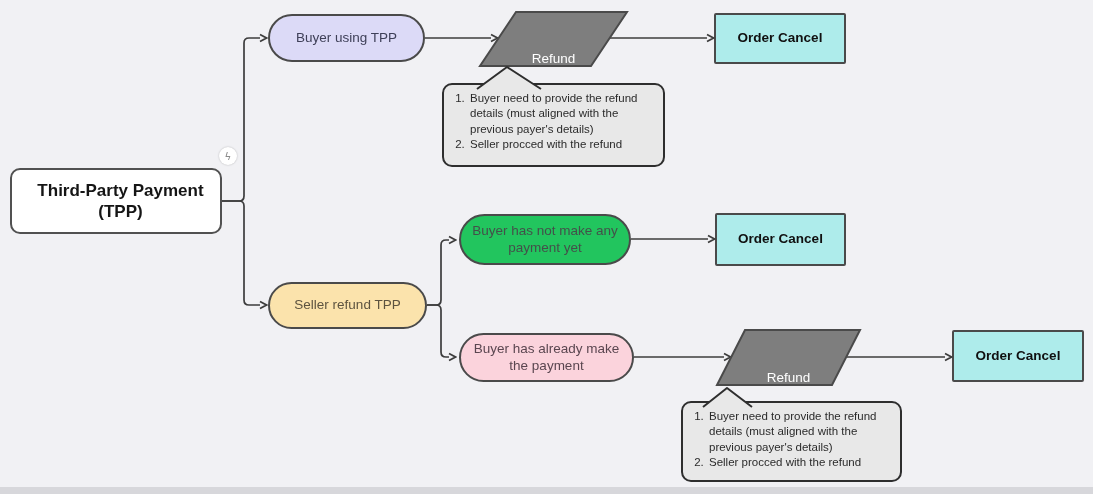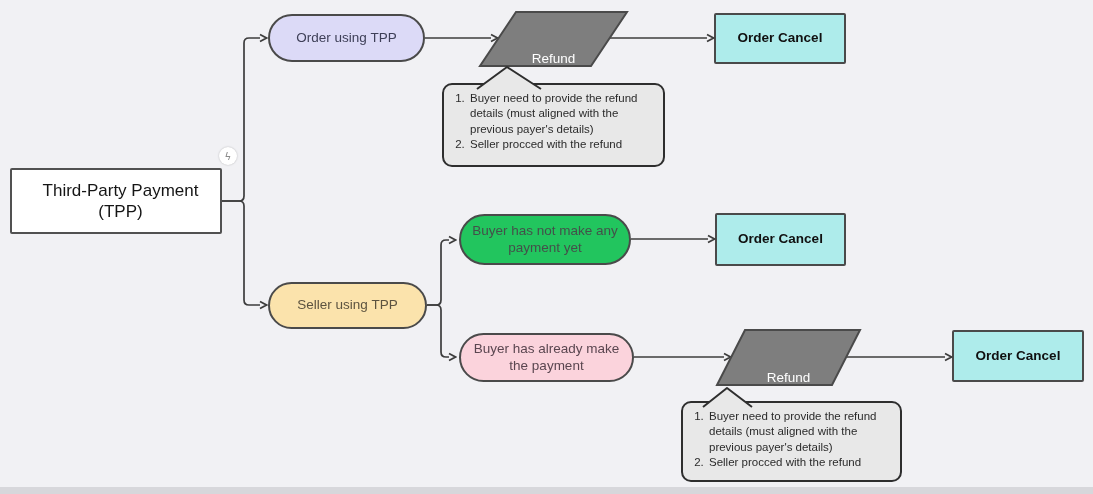--- a/index.html
+++ b/index.html
@@ -13,22 +13,22 @@
     background:#d7d7db;
   }
   .node {
     position:absolute; box-sizing:border-box;
     display:flex; align-items:center; justify-content:center;
     text-align:center; border:2px solid #4A4A4A;
     z-index:1; line-height:1.25;
   }
   .root {
     left:10px; top:168px; width:212px; height:66px;
-    background:#FFFFFF; border-radius:2px;
-    font-size:17px; font-weight:400; color:#151515;
+    background:#FFFFFF; border-radius:10px;
+    font-size:17px; font-weight:700; color:#151515;
     border-color:#515151;
     padding-left:9px;
   }
   .pill { border-radius:999px; font-size:13.5px; padding:2px 10px; }
   .pill-buyer  { left:268px; top:14px;  width:157px; height:48px; background:#DCDAF7; color:#3F4058; }
   .pill-seller { left:268px; top:282px; width:159px; height:47px; background:#FBE3AC; color:#5C5340; }
   .pill-green  { left:459px; top:214px; width:172px; height:51px; background:#22c55e; color:#44504A; }
   .pill-pink   { left:459px; top:333px; width:175px; height:49px; background:#FBD3DC; color:#5A4650; }
   .cancel {
     background:#AEECEB; border-radius:2px;
@@ -68,25 +68,25 @@
 </head>
 <body>
 
 <div class="canvas" data-interactable="true">
 
   <div class="node root" data-interactable="true">
     <span data-interactable="false">Third-Party Payment (TPP)</span>
   </div>
 
   <div class="node pill pill-buyer" data-interactable="true">
-    <span data-interactable="false">Order using TPP</span>
+    <span data-interactable="false">Buyer using TPP</span>
   </div>
 
   <div class="node pill pill-seller" data-interactable="true">
-    <span data-interactable="false">Seller using TPP</span>
+    <span data-interactable="false">Seller refund TPP</span>
   </div>
 
   <div class="node pill pill-green" data-interactable="true">
     <span data-interactable="false">Buyer has not make any payment yet</span>
   </div>
 
   <div class="node pill pill-pink" data-interactable="true">
     <span data-interactable="false">Buyer has already make the payment</span>
   </div>
 

